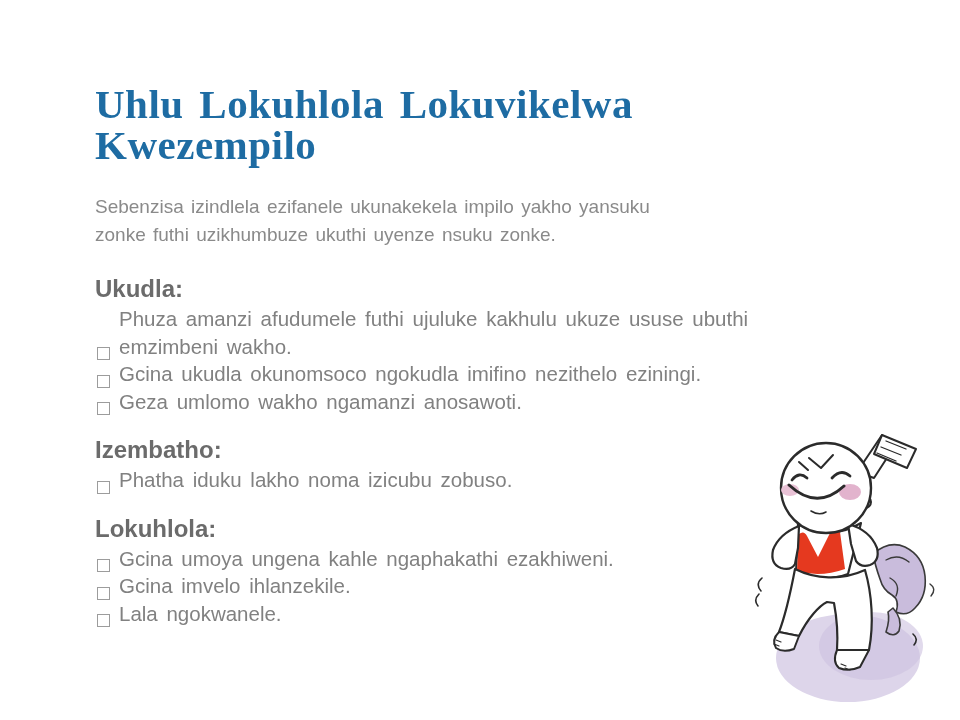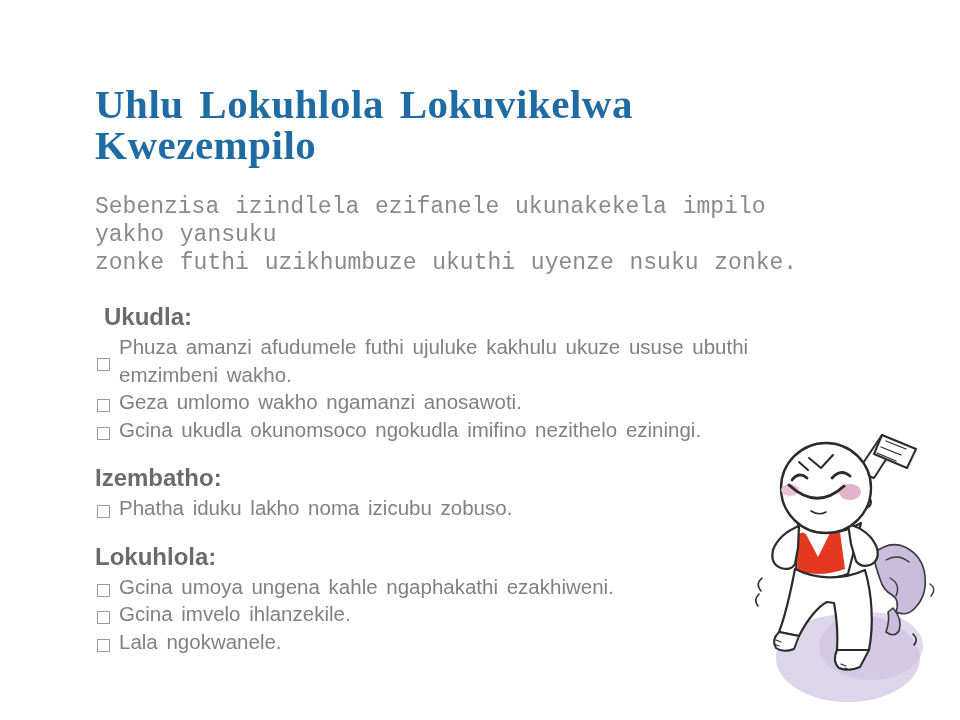--- a/index.html
+++ b/index.html
@@ -20,38 +20,37 @@
     font-family:"Liberation Serif", serif;
     font-weight:bold;
     font-size:41px;
     line-height:1.0;
     letter-spacing:0.5px;
     word-spacing:5px;
     color:#1e6ca3;
   }
   .intro{
     margin:0 0 26px 0;
-    font-size:23px;
+    font-size:19px;
     line-height:28px;
     word-spacing:2px;
     color:#8a8a8a;
     white-space:pre-line;
-    font-family:Liberation Mono, monospace;
   }
   .section-heading{
     margin:21px 0 2px 0;
     font-size:24px;
     line-height:28px;
     font-weight:bold;
     color:#6b6b6b;
   }
-  .section-heading.first{margin-top:0;margin-left:9px;}
+  .section-heading.first{margin-top:0;}
   .item{
     display:flex;
-    align-items:center;
+    align-items:flex-end;
     font-size:20.5px;
     line-height:27.5px;
     color:#818181;
     word-spacing:3px;
   }
   .checkbox{
     flex:0 0 auto;
     width:11px;height:11px;
     border:1.5px solid #9c9c9c;
     margin:8px 9px 0 2px;
@@ -79,25 +78,25 @@
 zonke futhi uzikhumbuze ukuthi uyenze nsuku zonke.</p>
 
     <div class="section-heading first">Ukudla:</div>
     <div class="item">
       <span class="checkbox"></span>
       <span class="item-text">Phuza amanzi afudumele futhi ujuluke kakhulu ukuze ususe ubuthi
 emzimbeni wakho.</span>
     </div>
     <div class="item">
       <span class="checkbox"></span>
-      <span class="item-text">Geza umlomo wakho ngamanzi anosawoti.</span>
+      <span class="item-text">Gcina ukudla okunomsoco ngokudla imifino nezithelo eziningi.</span>
     </div>
     <div class="item">
       <span class="checkbox"></span>
-      <span class="item-text">Gcina ukudla okunomsoco ngokudla imifino nezithelo eziningi.</span>
+      <span class="item-text">Geza umlomo wakho ngamanzi anosawoti.</span>
     </div>
 
     <div class="section-heading">Izembatho:</div>
     <div class="item">
       <span class="checkbox"></span>
       <span class="item-text">Phatha iduku lakho noma izicubu zobuso.</span>
     </div>
 
     <div class="section-heading">Lokuhlola:</div>
     <div class="item">

